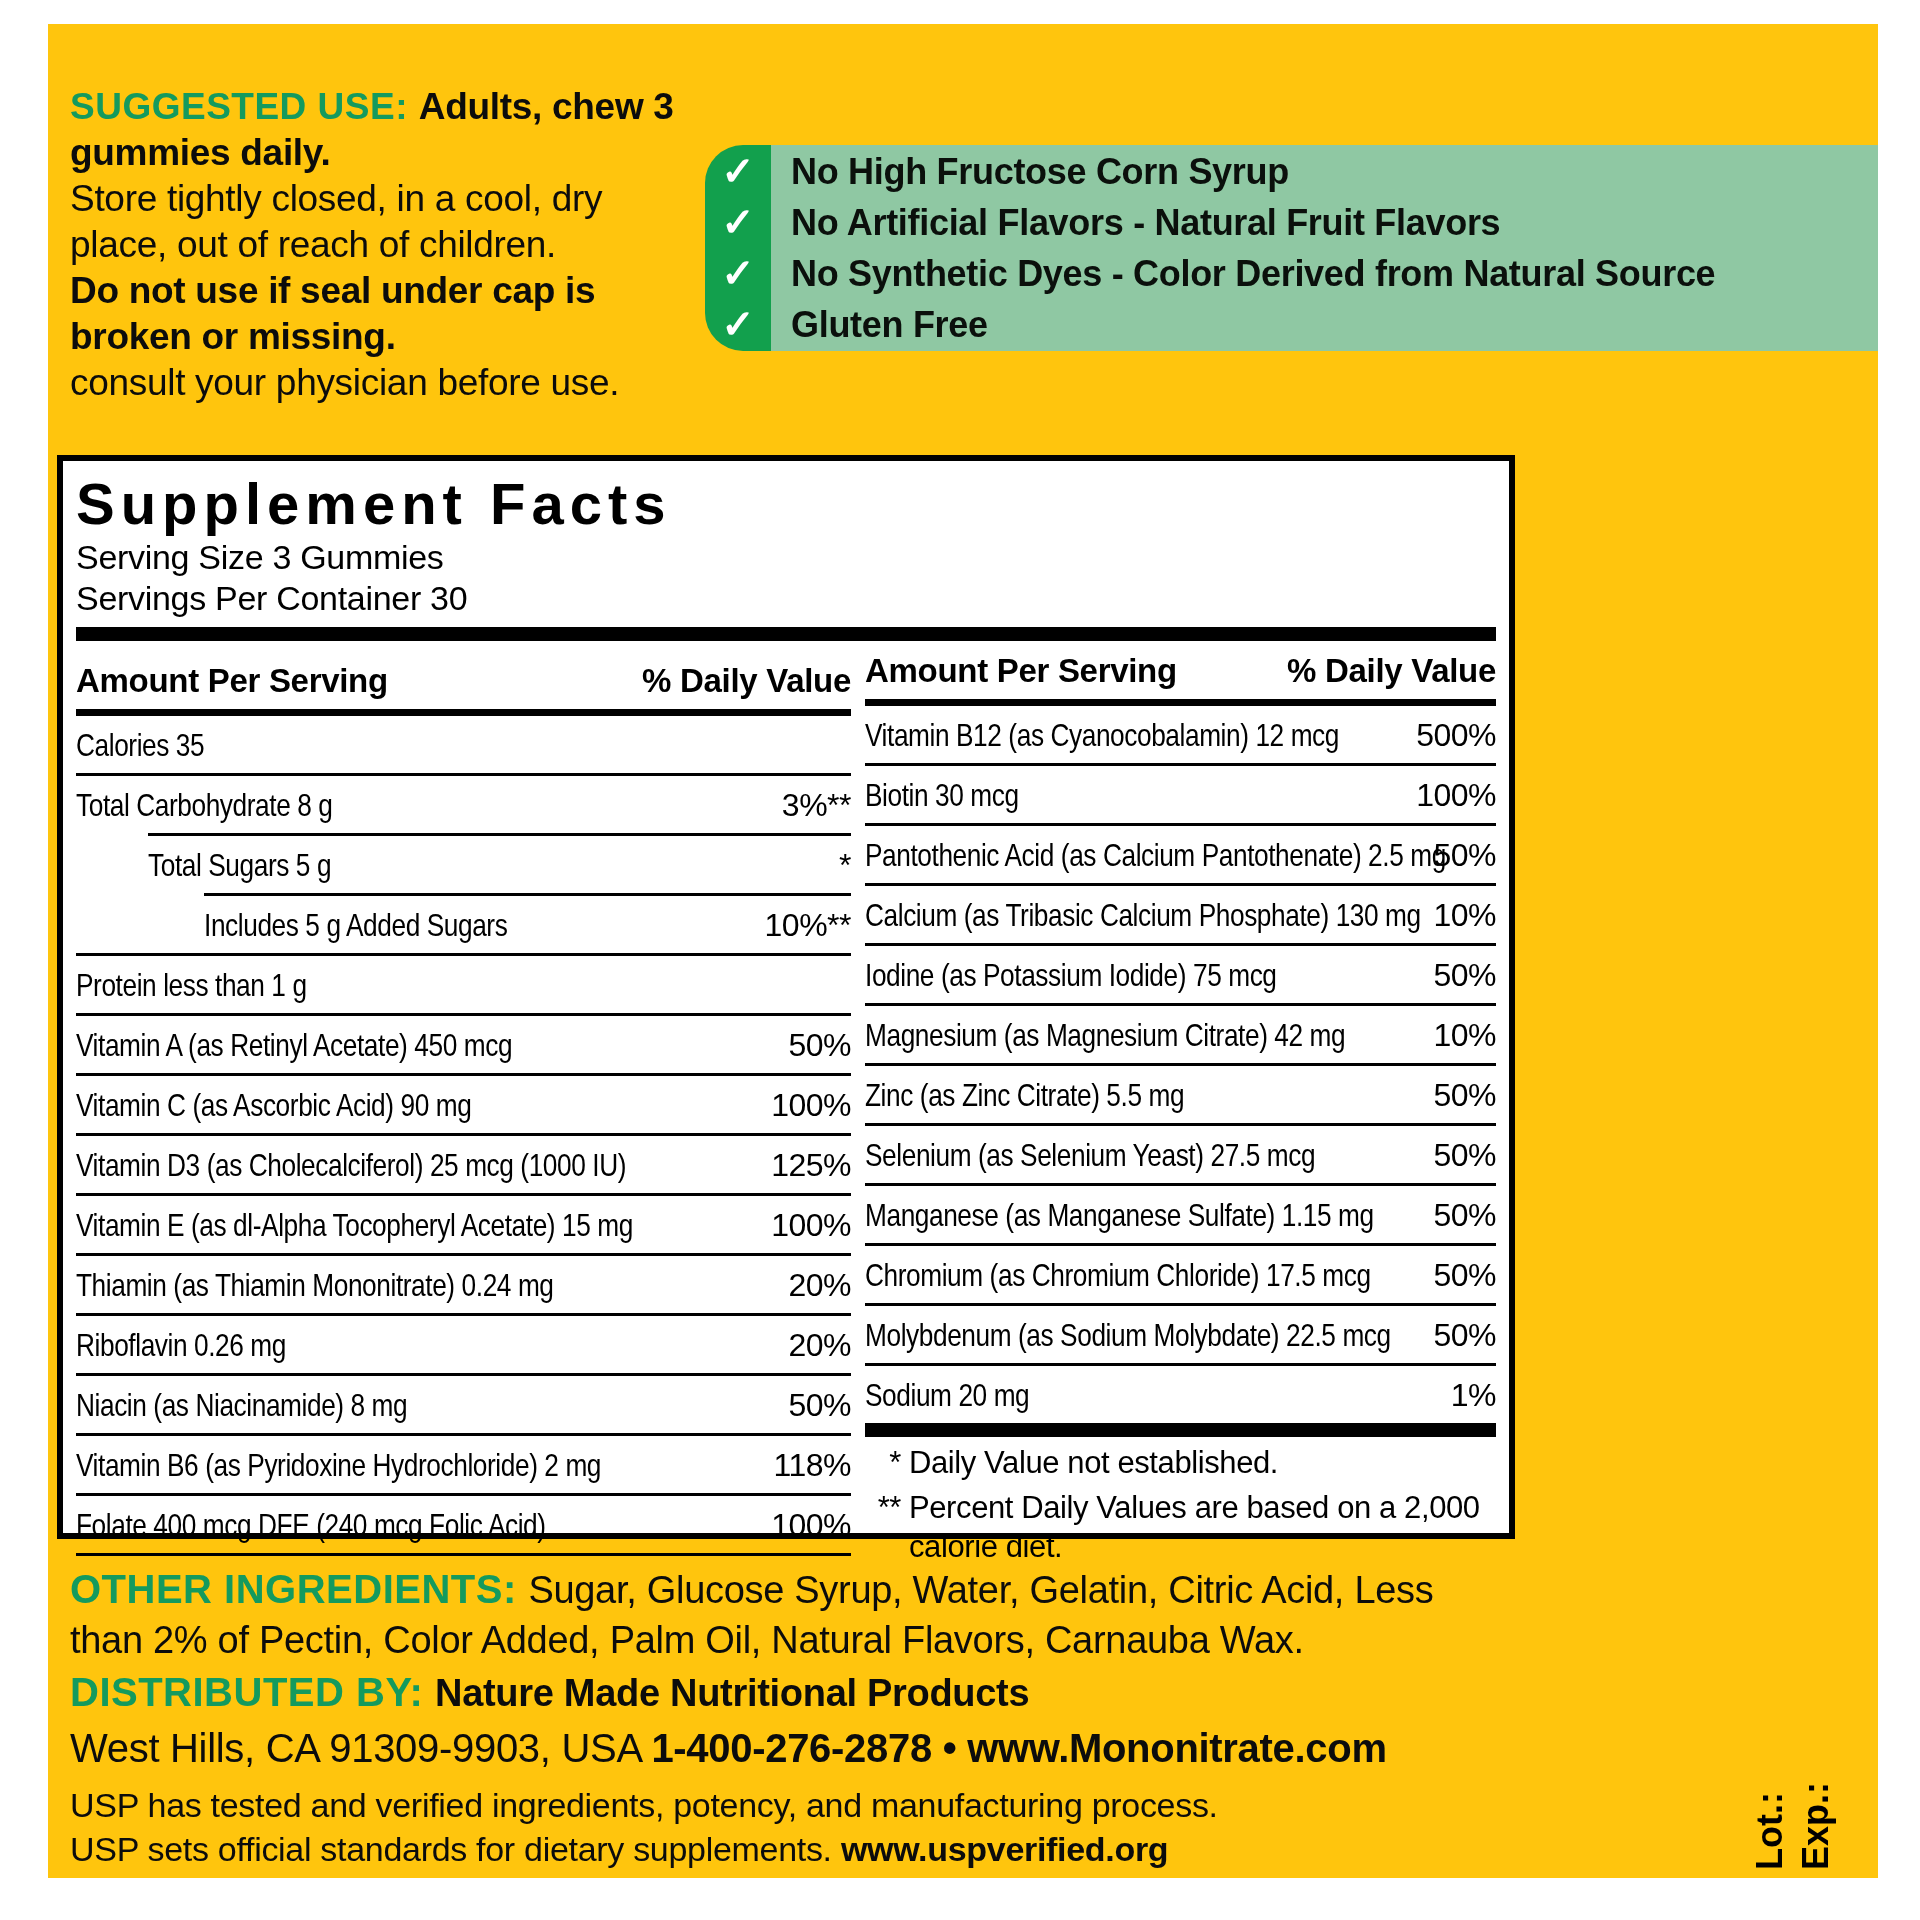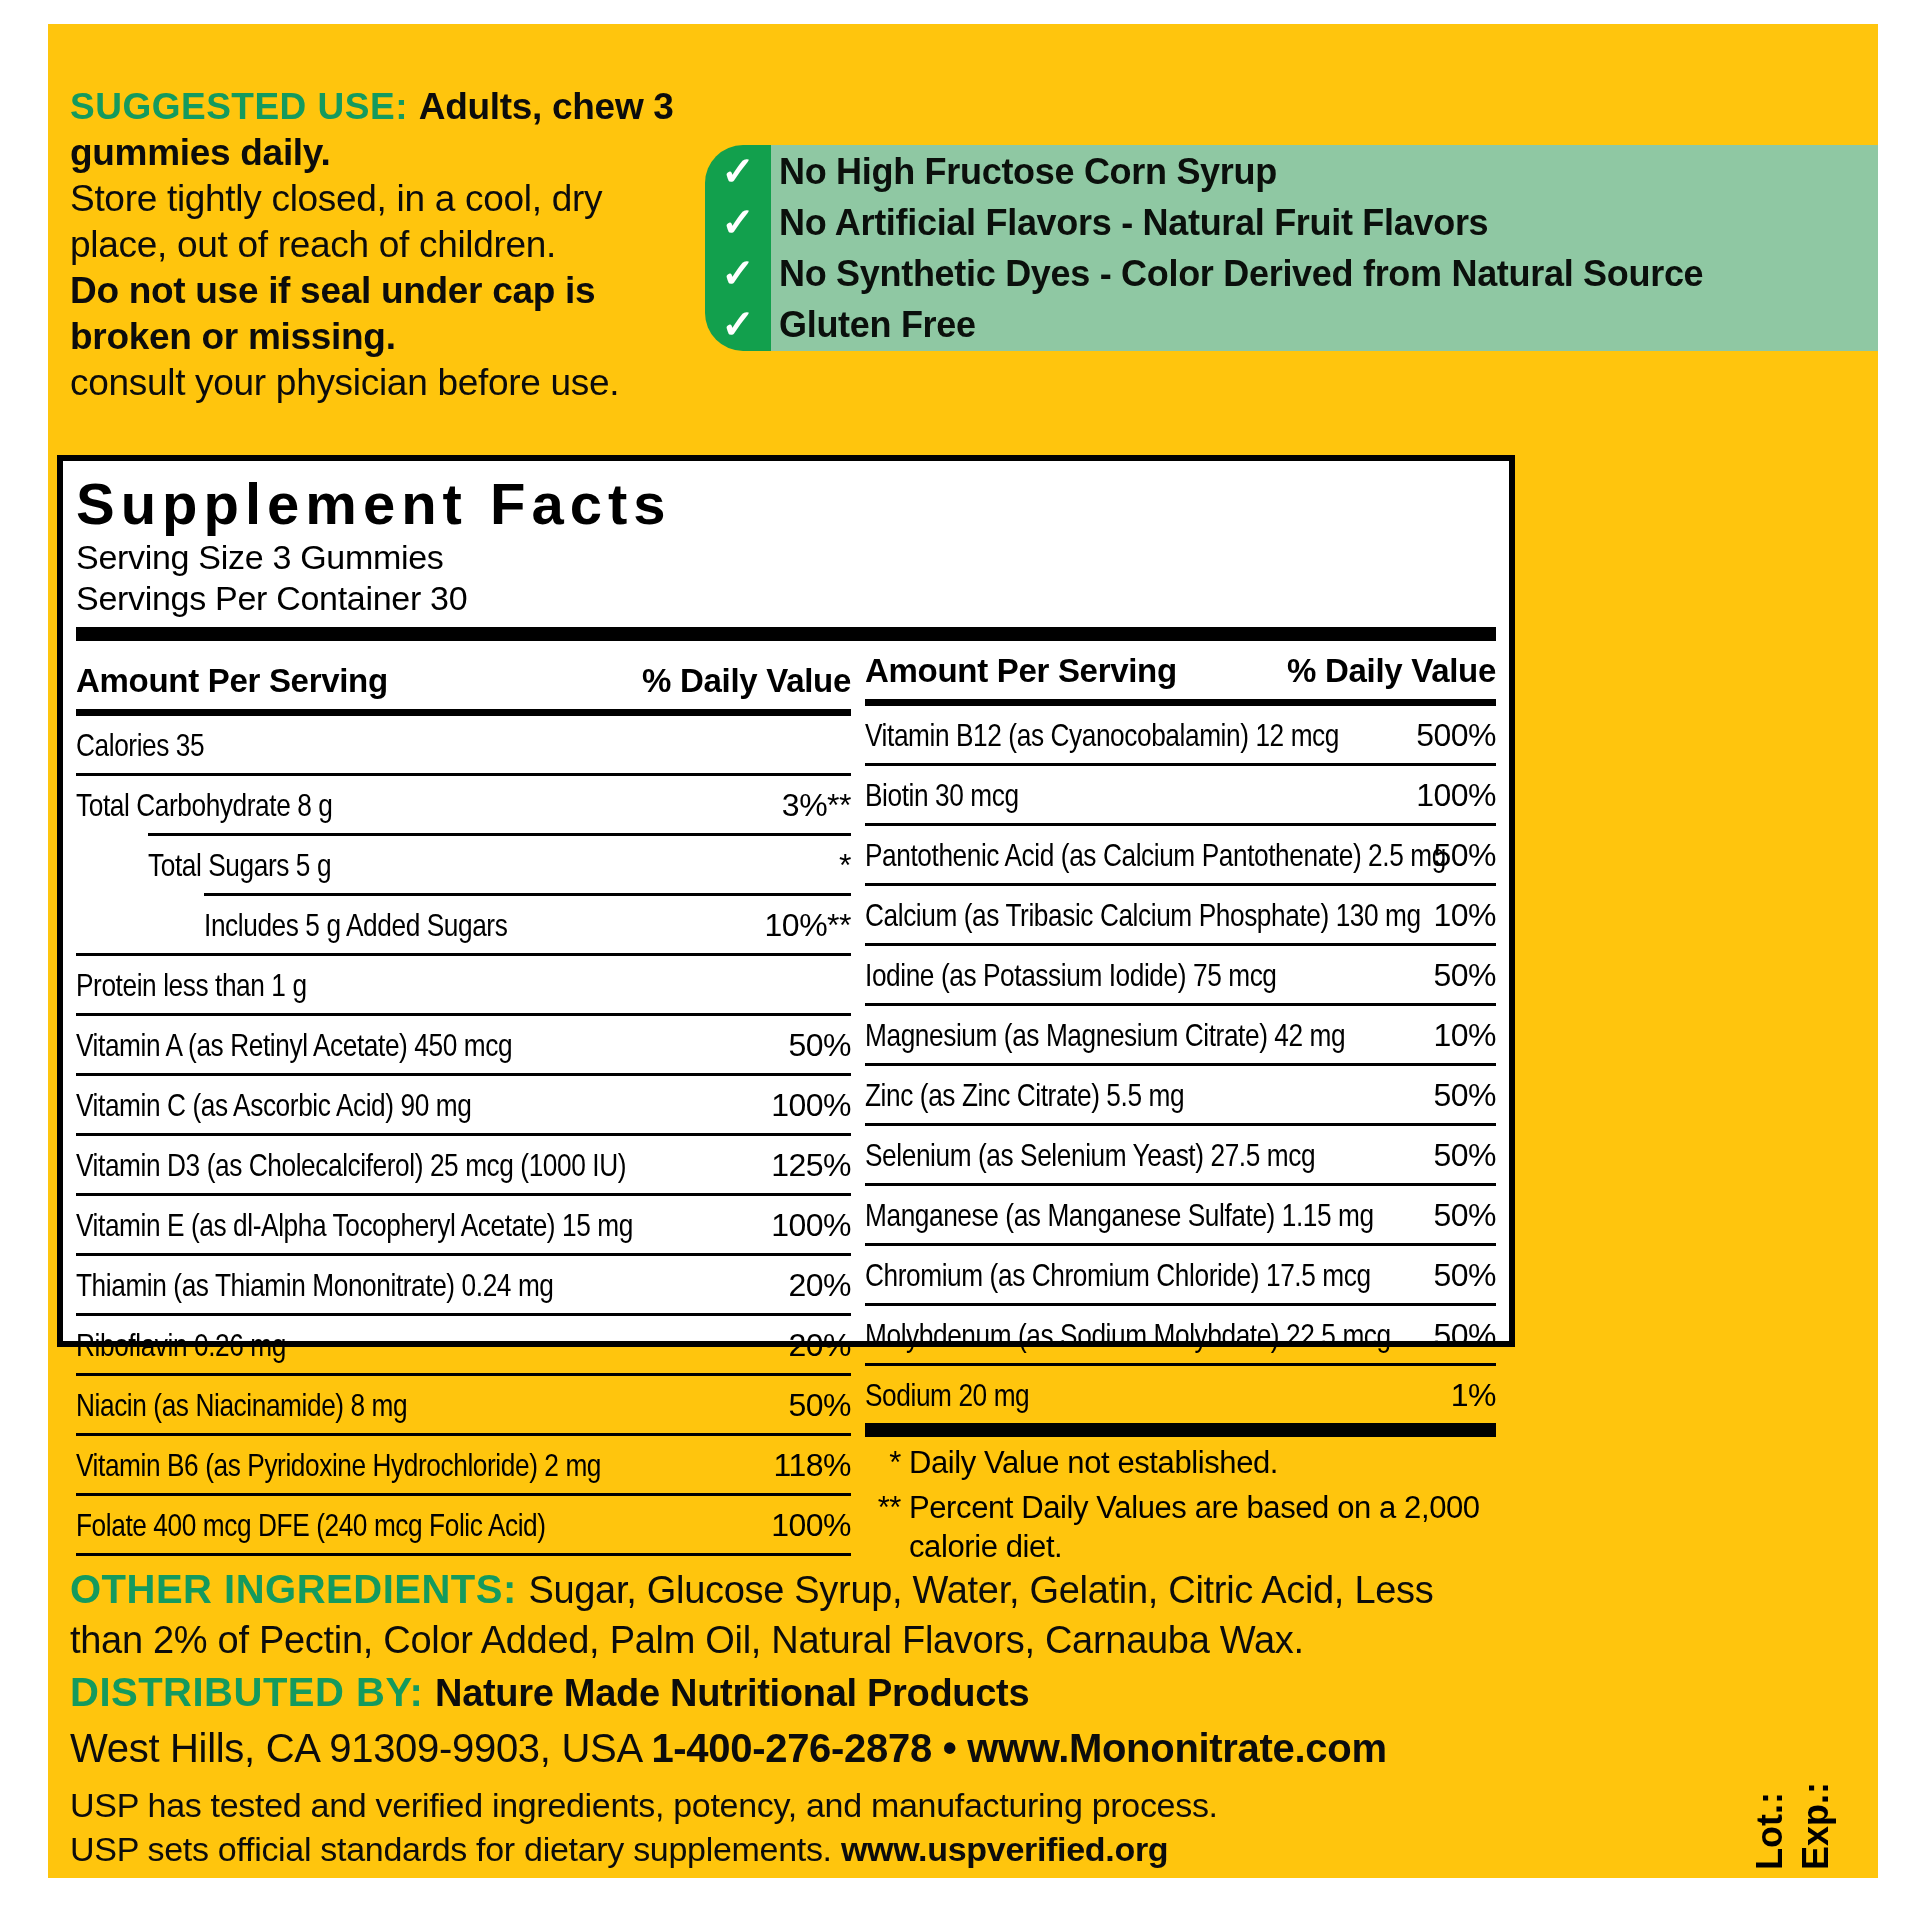--- a/index.html
+++ b/index.html
@@ -13,26 +13,26 @@
   .green-label{color:var(--green,#149A5E);font-weight:bold;letter-spacing:0.5px;}
   .b{font-weight:bold;}
 
   
   .claims{position:absolute;left:657px;top:121px;right:0;height:206px;display:flex;
           border-radius:38px 0 0 38px;overflow:hidden;}
   .claims-strip{width:66px;background:var(--strip,#12A04D);display:flex;flex-direction:column;
                 justify-content:center;align-items:center;}
   .check{height:51px;line-height:51px;color:#ffffff;font-size:40px;font-weight:bold;}
   .claims-body{flex:1;background:var(--panel,#8FC8A3);display:flex;flex-direction:column;
-               justify-content:center;padding-left:8px;}
+               justify-content:center;padding-left:20px;}
   .claim-line{height:51px;line-height:51px;font-size:36px;font-weight:bold;color:#0b100c;
               letter-spacing:-0.3px;white-space:nowrap;}
 
   
-  .sfbox{position:absolute;left:9px;top:431px;width:1458px;height:892px;background:#ffffff;
+  .sfbox{position:absolute;left:9px;top:431px;width:1458px;height:1084px;background:#ffffff;
          border:6px solid #000;box-sizing:border-box;padding:0 13px;}
   .sf-title{font-size:58px;line-height:66px;font-weight:bold;letter-spacing:6px;margin-top:10px;}
   .sf-serving{font-size:34px;line-height:41px;letter-spacing:-0.3px;}
   .sf-bar{height:14px;background:#000;margin-top:8px;}
   .sf-cols{display:flex;align-items:center;}
   .sf-col-left{width:775px;}
   .sf-divider{width:3px;background:#000;margin:0 5px 0 6px;}
   .sf-col-right{flex:1;}
   .sf-header{display:flex;justify-content:space-between;font-weight:bold;font-size:33px;
              padding:11px 0 9px;letter-spacing:-0.3px;}

